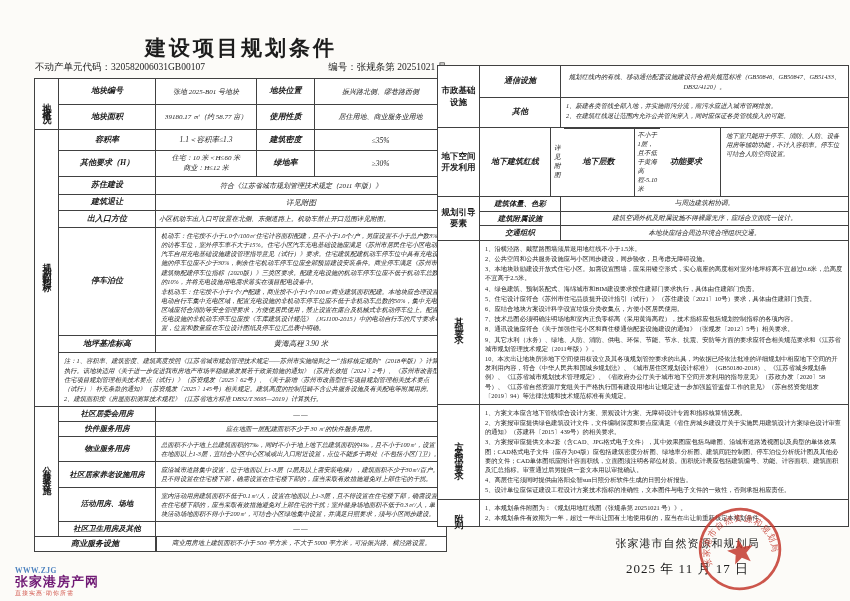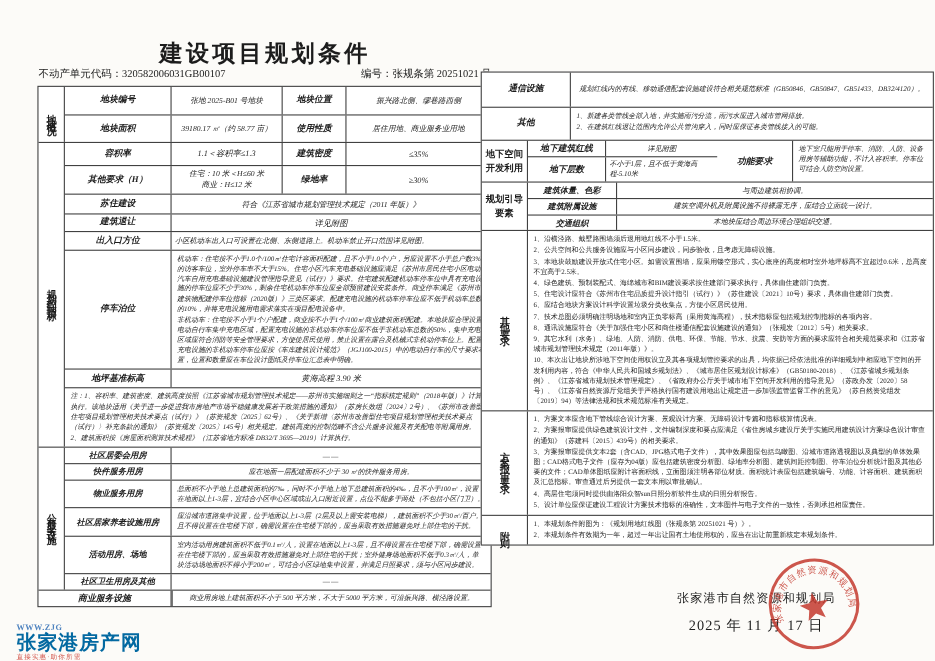--- a/index.html
+++ b/index.html
@@ -60,39 +60,39 @@
   .w80{width:80px;flex:0 0 80px;}
   .w70{width:70px;flex:0 0 70px;}
   .w128{width:128px;flex:0 0 128px;}
   .flex1{flex:1;}
   .small{
     font-size:6.3px;line-height:1.45;text-align:left;
     display:block;padding:3px 5px;
   }
   .small p + p{margin-top:1px;}
   .dash{letter-spacing:1px;color:#333;}
-  .stack{display:flex;flex-direction:column;flex:1;min-width:0;}
+  .stack{display:flex;flex-direction:row;flex:1;min-width:0;}
   .stack .row + .row{border-top:1px solid var(--bd);}
   .items{display:block;text-align:left;font-size:6.3px;line-height:1.46;padding:3px 5px;}
   .items div{margin:0 0 1px 0;}
   .two-line span{display:block;line-height:1.35;}
   
   .signature{
     position:absolute;left:575px;top:536px;width:225px;text-align:center;
   }
   .signature .auth{font-size:11px;letter-spacing:1px;}
   .signature .date{font-size:13px;margin-top:9px;letter-spacing:1px;}
   .seal{
     position:absolute;left:696px;top:505px;width:88px;height:88px;
     transform:rotate(-12deg);opacity:.85;pointer-events:none;
   }
   
   .watermark{position:absolute;left:15px;top:567px;line-height:1.1;}
   .wm-url{font-size:7.5px;font-weight:bold;color:#2f6db5;opacity:.85;letter-spacing:.5px;}
-  .wm-site{font-size:18px;font-weight:bold;color:#0369a1;letter-spacing:1px;}
+  .wm-site{font-size:13px;font-weight:bold;color:#701a75;letter-spacing:1px;}
   .wm-tag{font-size:6px;color:#d2544a;letter-spacing:1px;}
 </style>
 </head>
 <body>
 
 <div class="page">
 
   <div class="title">建设项目规划条件</div>
   <div class="subheader">
     <span>不动产单元代码：320582006031GB00107</span>
@@ -201,20 +201,21 @@
 
     <div class="group">
       <div class="cell lbl" style="width:121px;flex:0 0 121px;border-right:1px solid var(--bd)">商业服务设施</div>
       <div class="cell flex1" style="font-size:6.4px">商业用房地上建筑面积不小于 500 平方米，不大于 5000 平方米，可沿振兴路、横泾路设置。</div>
     </div>
   </div>
 
   <div class="tbl rtable">
 
     <div class="group">
+      <div class="glabel hwrap">市政基础设施</div>
       <div class="grows">
         <div class="row" style="min-height:31px">
           <div class="cell lbl w80">通信设施</div>
           <div class="cell flex1" style="font-size:6.4px;line-height:1.5">规划红线内的有线、移动通信配套设施建设符合相关规范标准（GB50846、GB50847、GB51433、DB32/4120）。</div>
         </div>
         <div class="row" style="min-height:30px">
           <div class="cell lbl w80">其他</div>
           <div class="cell flex1 small">
             <p>1、新建各类管线全部入地，并实施雨污分流，雨污水应进入城市管网排放。</p>
             <p>2、在建筑红线退让范围内允许公共管沟穿入，同时应保证各类管线接入的可能。</p>

